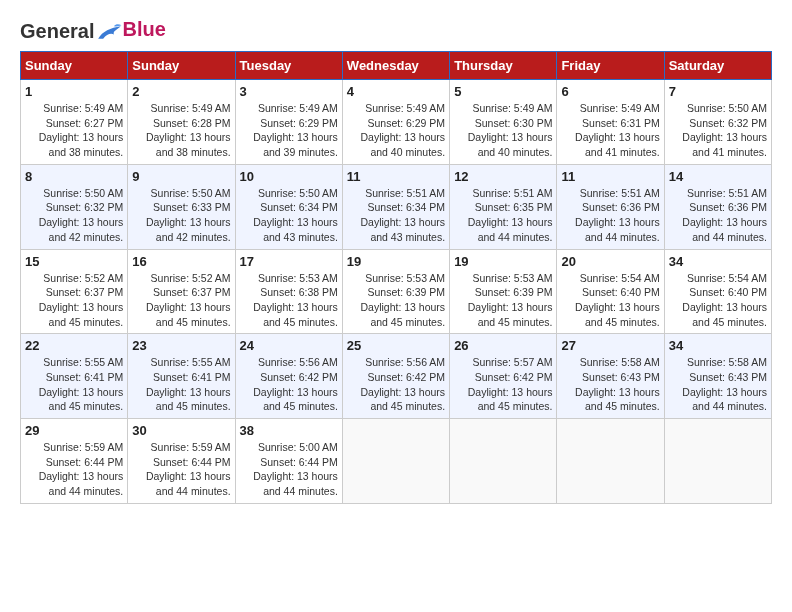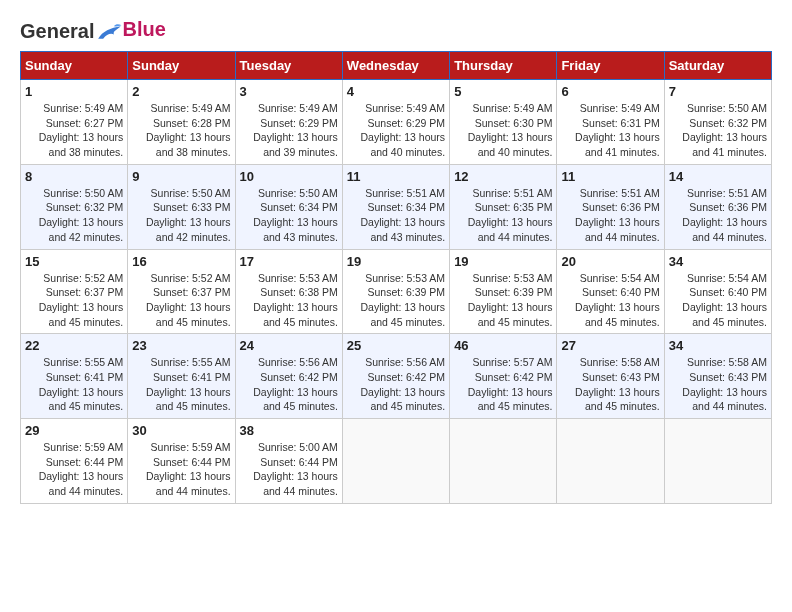--- a/index.html
+++ b/index.html
@@ -224,21 +224,21 @@
         </td>
         <td>
           <span class="day-num">24</span>
           <div class="day-info">Sunrise: 5:56 AM<br>Sunset: 6:42 PM<br>Daylight: 13 hours<br>and 45 minutes.</div>
         </td>
         <td>
           <span class="day-num">25</span>
           <div class="day-info">Sunrise: 5:56 AM<br>Sunset: 6:42 PM<br>Daylight: 13 hours<br>and 45 minutes.</div>
         </td>
         <td>
-          <span class="day-num">46</span>
+          <span class="day-num">26</span>
           <div class="day-info">Sunrise: 5:57 AM<br>Sunset: 6:42 PM<br>Daylight: 13 hours<br>and 45 minutes.</div>
         </td>
         <td>
           <span class="day-num">27</span>
           <div class="day-info">Sunrise: 5:58 AM<br>Sunset: 6:43 PM<br>Daylight: 13 hours<br>and 45 minutes.</div>
         </td>
         <td>
           <span class="day-num">34</span>
           <div class="day-info">Sunrise: 5:58 AM<br>Sunset: 6:43 PM<br>Daylight: 13 hours<br>and 44 minutes.</div>
         </td>

